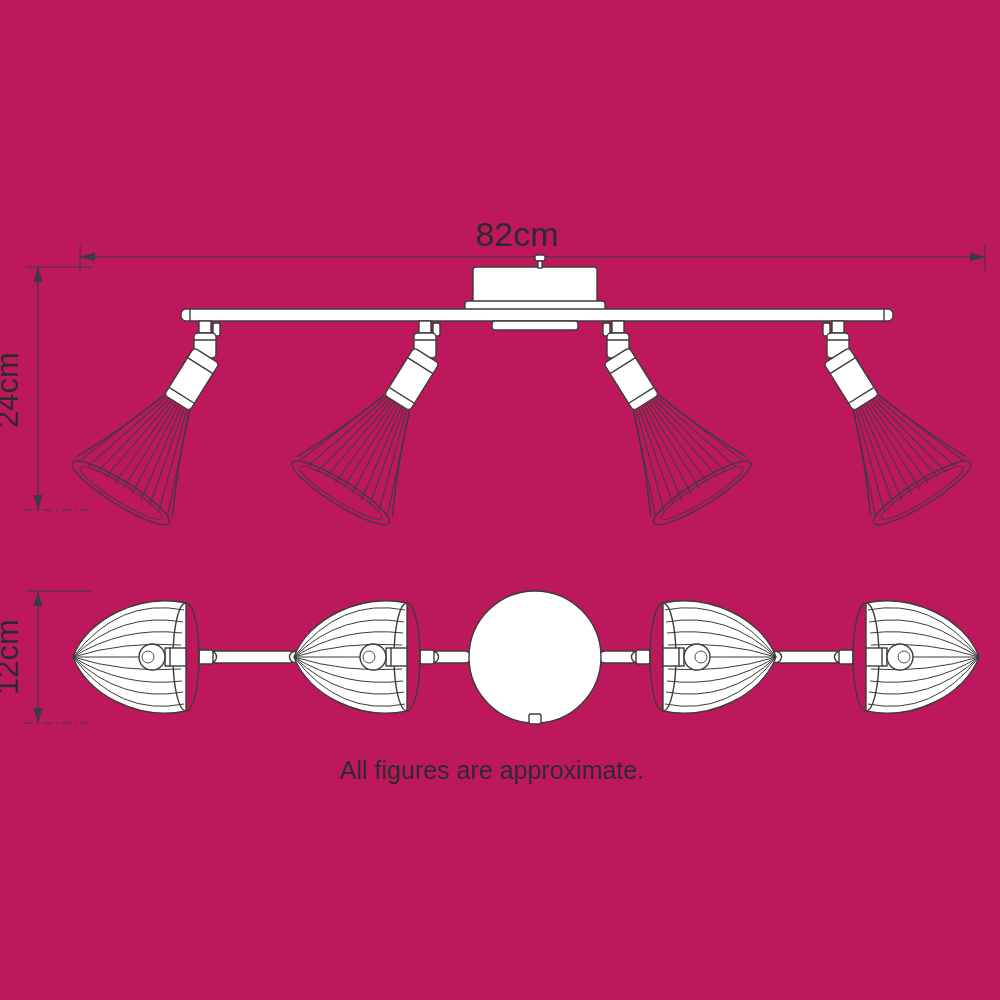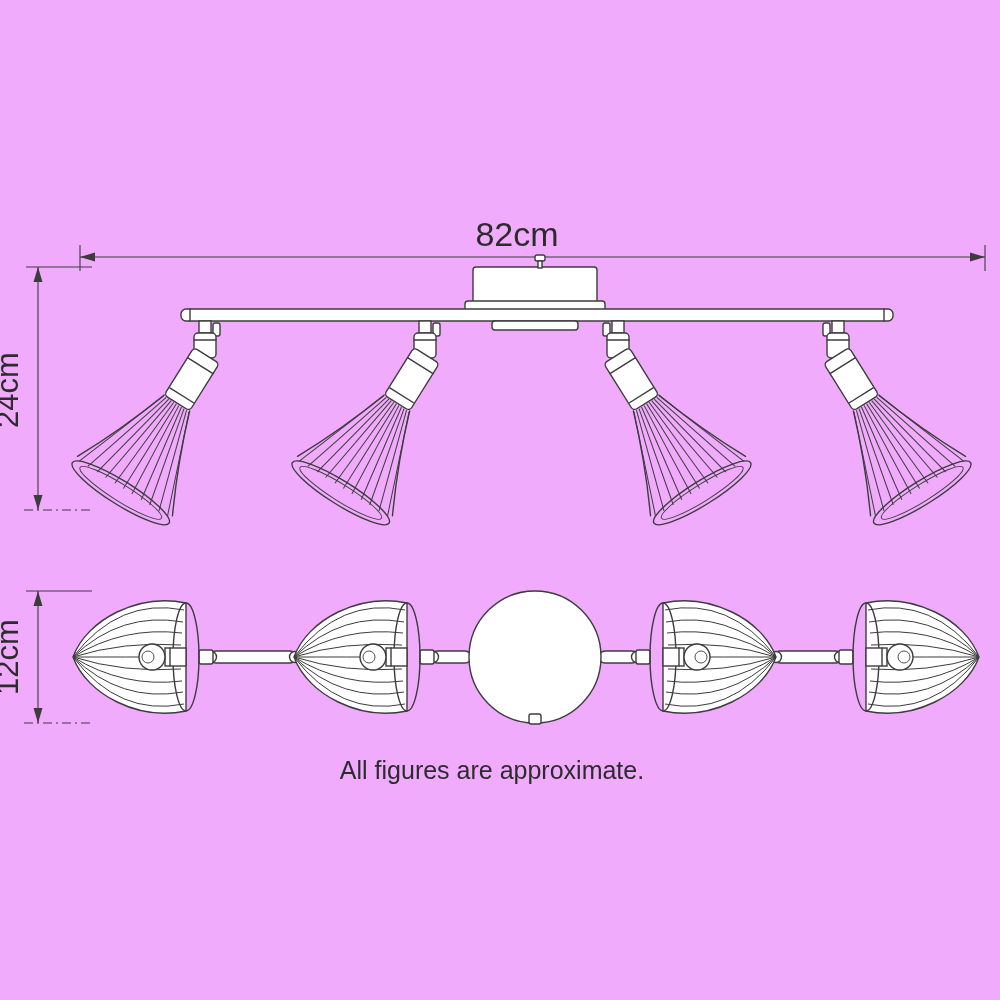--- a/index.html
+++ b/index.html
@@ -1,16 +1,16 @@
 <!DOCTYPE html>
 <html><head>
 <meta charset="utf-8">
 <style>
   html,body{margin:0;padding:0;background:#ffffff;}
-  .page{width:1000px;height:1000px;background:#f0abfc;position:relative;overflow:hidden;
+  .page{width:1000px;height:1000px;background:#be185d;position:relative;overflow:hidden;
         font-family:"Liberation Sans",sans-serif;}
   svg{display:block;}
   .draw{stroke:#3c3c3c;stroke-width:1.4;fill:none;stroke-linecap:round;}
   .draw-f{stroke:#3c3c3c;stroke-width:1.4;fill:#ffffff;}
   .thin{stroke:#3c3c3c;stroke-width:0.9;fill:none;}
   .ribs line,.ribs path{stroke:#3c3c3c;stroke-width:1;fill:none;}
   .dim{stroke:#3c3c3c;stroke-width:1.1;fill:none;}
   .dash{stroke-dasharray:9 4 2 4;}
   .arrow{fill:#3c3c3c;stroke:none;}
   text{fill:#2c2c2c;font-family:"Liberation Sans",sans-serif;}

